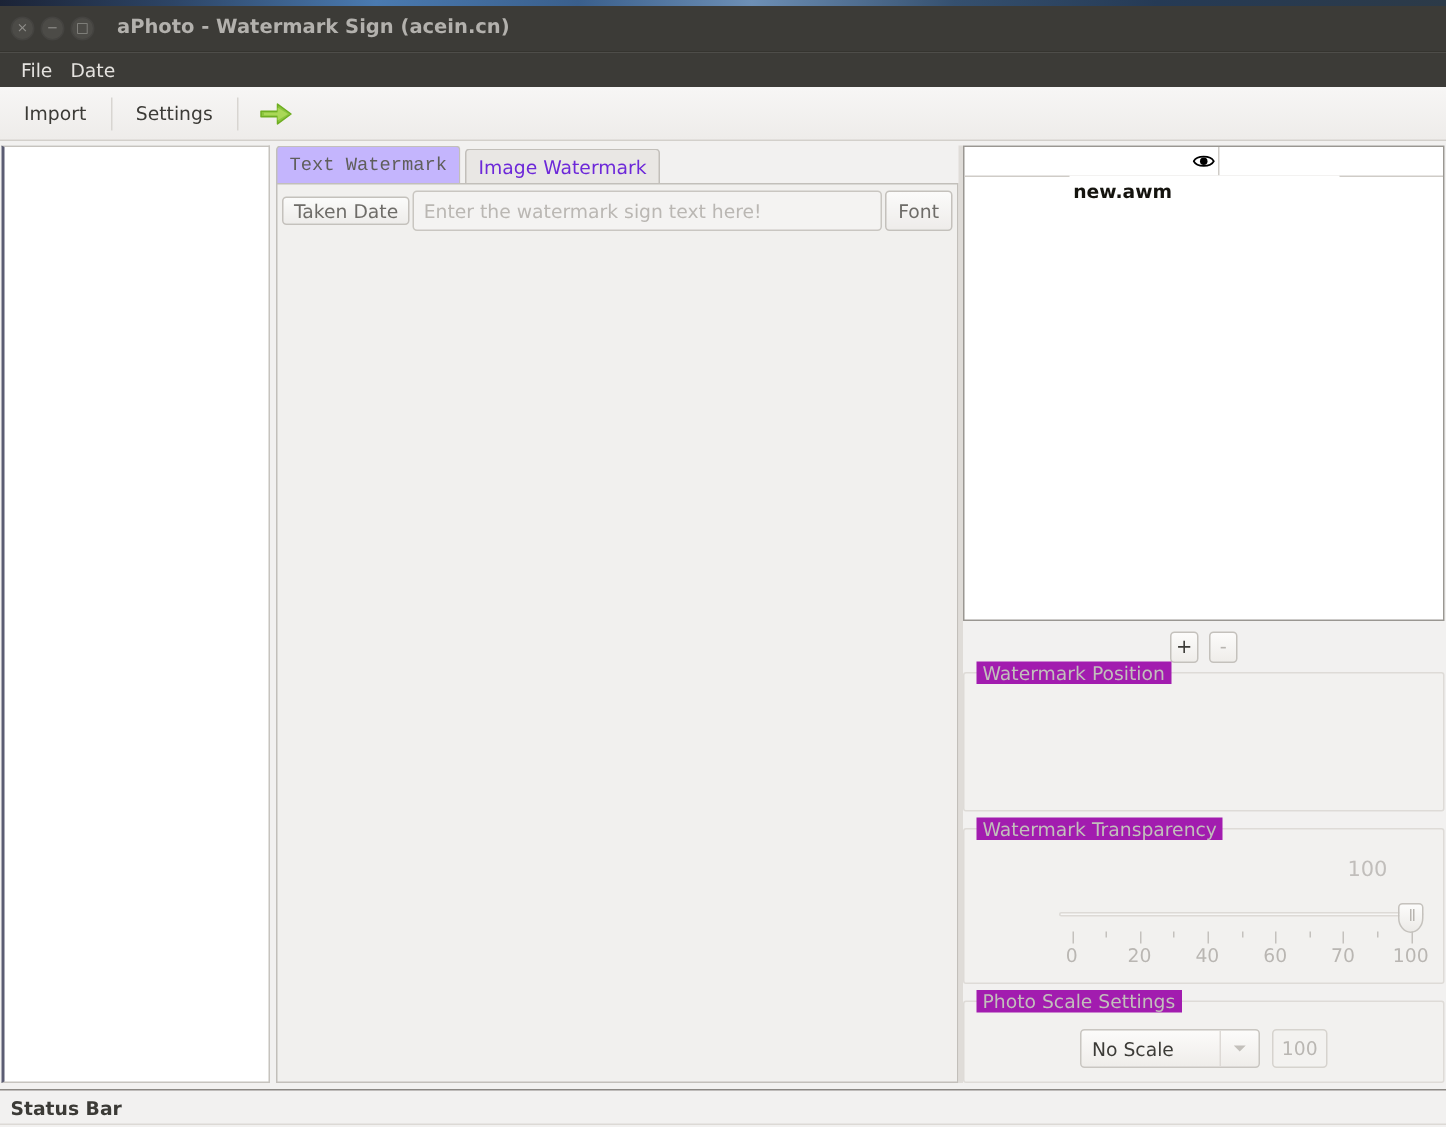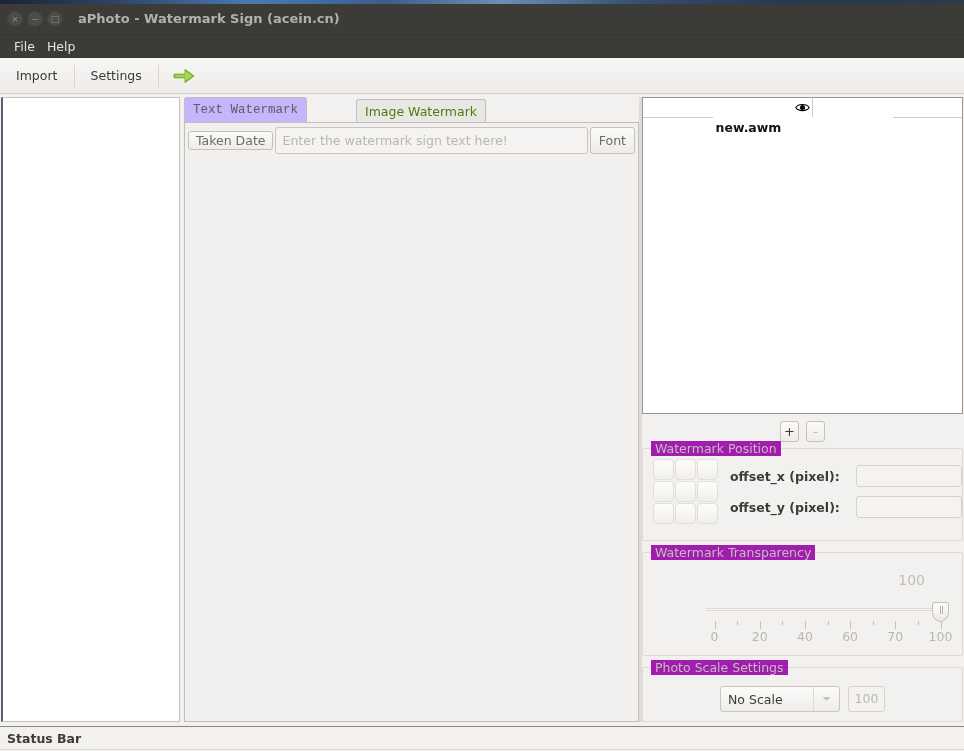--- a/index.html
+++ b/index.html
@@ -176,23 +176,22 @@
     color: #5f5e5b;
     z-index: 3;
     top: 0;
     height: 25px;
     line-height: 25px;
     font-family: Liberation Mono, monospace;
   }
   #tab-image {
     left: 126px;
     background: #e9e7e4;
-    color: #4d7c0f;
+    color: #6d28d9;
     z-index: 2;
-    margin-left: 46px;
   }
   #tab-body {
     position: absolute;
     left: 0; top: 25px;
     width: 455px;
     height: 600px;
     box-sizing: border-box;
     background: #f1f0ee;
     border: 1px solid #c2bfba;
   }
@@ -523,21 +522,21 @@
       </div>
       <div class="wbtn">
         <span>□</span>
       </div>
     </div>
     <div id="window-title">aPhoto - Watermark Sign (acein.cn)</div>
   </div>
 
   <div id="menu-bar">
     <div class="menu-item">File</div>
-    <div class="menu-item">Help</div>
+    <div class="menu-item">Date</div>
   </div>
 
   <div id="toolbar">
     <div class="tool-btn">Import</div>
     <div class="tool-sep"></div>
     <div class="tool-btn">Settings</div>
     <div class="tool-sep"></div>
     <div id="go-arrow-wrap">
       <svg width="22" height="18" viewBox="0 0 22 18">
         <path d="M1 7.2 L12 7.2 L12 2.4 L21 9 L12 15.6 L12 10.8 L1 10.8 Z" fill="#8cc63f" stroke="#6fae22" stroke-width="1" stroke-linejoin="round"></path>
@@ -580,43 +579,20 @@
         </div>
       </div>
 
       <div id="plusminus-bar">
         <div class="pm-btn">+</div>
         <div class="pm-btn disabled">-</div>
       </div>
 
       <div class="groupbox" id="pos-group">
         <div class="group-title">Watermark Position</div>
-        <div id="pos-inner">
-          <div id="pos-grid">
-            <div class="pos-cell"></div>
-            <div class="pos-cell"></div>
-            <div class="pos-cell"></div>
-            <div class="pos-cell"></div>
-            <div class="pos-cell"></div>
-            <div class="pos-cell"></div>
-            <div class="pos-cell"></div>
-            <div class="pos-cell"></div>
-            <div class="pos-cell"></div>
-          </div>
-          <div id="offset-fields">
-            <div class="offset-row">
-              <div class="offset-label">offset_x (pixel):</div>
-              <input class="offset-input" type="text" style="">
-            </div>
-            <div class="offset-row">
-              <div class="offset-label">offset_y (pixel):</div>
-              <input class="offset-input" type="text" style="">
-            </div>
-          </div>
-        </div>
       </div>
 
       <div class="groupbox" id="trans-group">
         <div class="group-title">Watermark Transparency</div>
         <div id="trans-value">100</div>
         <div id="slider-wrap">
           <div id="slider-track"></div>
           <div id="slider-handle" style="left: 226px;"></div>
         </div>
         <div id="ticks">

